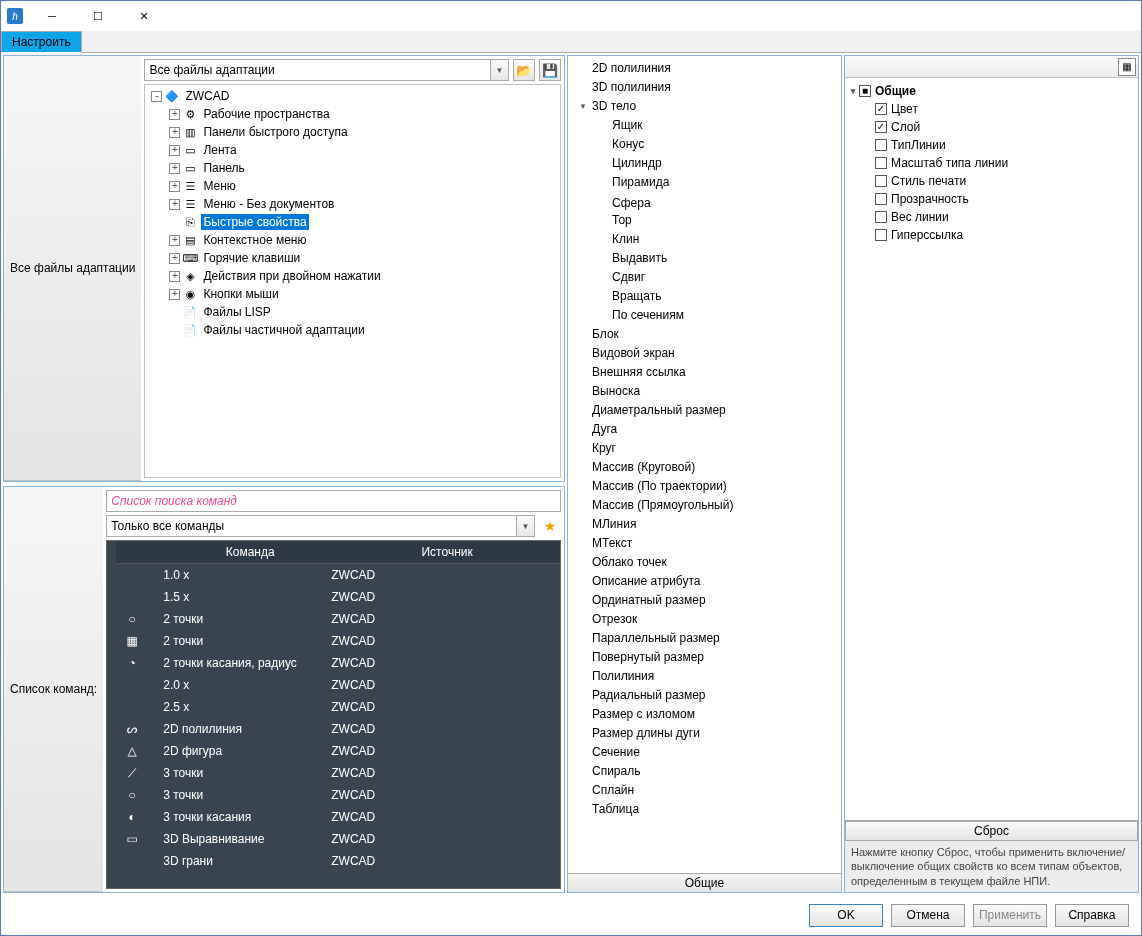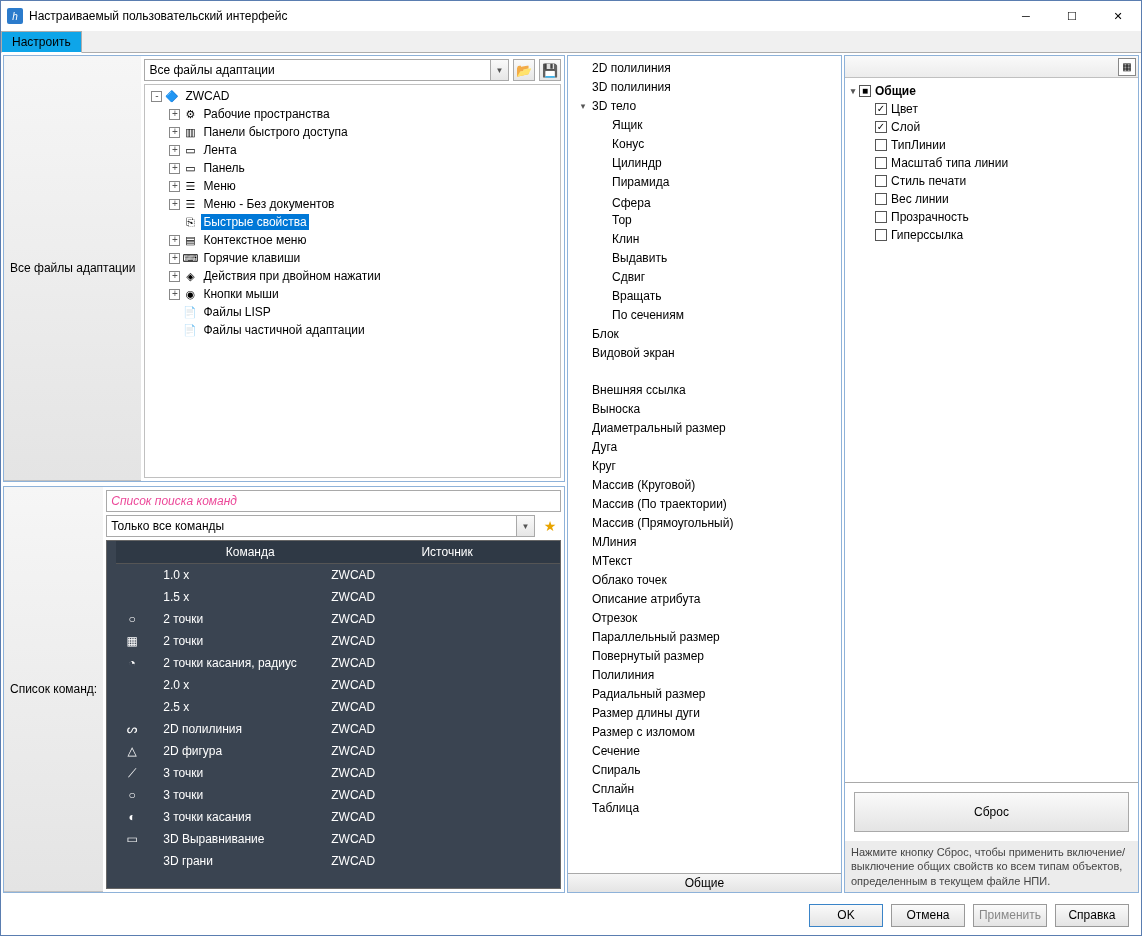--- a/index.html
+++ b/index.html
@@ -38,21 +38,21 @@
 .middle-foot { border-top: 1px solid #a9a9a9; background: linear-gradient(#f6f6f6,#e4e4e4); text-align: center; padding: 2px 0; }
 .right-toolbar { height: 22px; border-bottom: 1px solid #c0c0c0; display: flex; align-items: center; padding: 0 2px; gap: 2px; background: linear-gradient(#fafafa,#ececec); }
 .right-toolbar .spacer-flex { flex: 1; }
 .right-body { flex: 1; overflow: auto; padding: 4px 2px; }
 .prop-row { display: flex; align-items: center; height: 18px; }
 .prop-row .caret { width: 12px; text-align: center; font-size: 9px; color: #555; }
 .prop-row .chk { width: 12px; height: 12px; border: 1px solid #555; margin-right: 4px; display: flex; align-items: center; justify-content: center; font-size: 10px; line-height: 1; }
 .prop-row.group { font-weight: bold; }
 .prop-row.item { padding-left: 28px; }
 .right-foot { border-top: 1px solid #a9a9a9; }
-.reset-btn { background: linear-gradient(#fafafa,#e4e4e4); border: 1px solid #a9a9a9; text-align: center; padding: 12px; margin: 9px; }
+.reset-btn { background: linear-gradient(#fafafa,#e4e4e4); border: 1px solid #a9a9a9; text-align: center; padding: 2px; margin: 0; }
 .hint { background: #ececec; padding: 4px 6px; font-size: 11px; color: #444; line-height: 1.3; }
 .footer { height: 40px; display: flex; justify-content: flex-end; align-items: center; gap: 8px; padding: 0 12px; border-top: 0; }
 .footer button { width: 74px; height: 23px; border: 1px solid #999; background: linear-gradient(#fafafa,#e4e4e4); font-size: 12px; }
 .footer button.primary { border: 1px solid #3a84c8; }
 .footer button:disabled { color: #888; }
 .search-input { height: 22px; border: 1px solid #a9a9a9; padding: 0 4px; font-style: italic; color: #ec4899; display: flex; align-items: center; margin-bottom: 3px; }
 .cmd-table-wrap { flex:1; min-height:0; display:flex; }
 .cmd-table { flex:1; overflow-y: scroll; background: #3a4451; color: #fff; border: 1px solid #666; }
 .cmd-header { display: flex; background: #2f3945; position: sticky; top: 0; border-bottom: 1px solid #555; margin-left: 9px; }
 .cmd-header div { padding: 4px 6px; }
@@ -65,21 +65,20 @@
 .cmd-row .c-src { flex:1; padding-left: 6px; }
 .star-btn { width:22px; height:22px; display:flex; align-items:center; justify-content:center; color:#e8a400; font-size:14px; }
 .small-icon { width:18px; height:18px; border:1px solid #888; display:flex; align-items:center; justify-content:center; font-size:10px; background:#fff; }
 </style>
 </head>
 <body>
 <div class="window">
 
 <div class="titlebar">
   <div class="app-icon">h</div>
-  <div class="title">Настраиваемый пользовательский интерфейс</div>
   <div class="win-controls">
     <div class="win-btn">─</div>
     <div class="win-btn">☐</div>
     <div class="win-btn">✕</div>
   </div>
 </div>
 
 <div class="tabstrip">
   <div class="tab">Настроить</div>
 </div>
@@ -336,21 +335,21 @@
             <span class="txt">По сечениям</span>
           </div>
           <div class="obj-row" style="padding-left: 6px;">
             <span class="caret"></span>
             <span class="txt">Блок</span>
           </div>
           <div class="obj-row" style="padding-left: 6px;">
             <span class="caret"></span>
             <span class="txt">Видовой экран</span>
           </div>
-          <div class="obj-row" style="padding-left: 6px; margin-top: 18px;">
+          <div class="obj-row" style="padding-left: 6px;">
             <span class="caret"></span>
             <span class="txt">Внешняя ссылка</span>
           </div>
           <div class="obj-row" style="padding-left: 6px;">
             <span class="caret"></span>
             <span class="txt">Выноска</span>
           </div>
           <div class="obj-row" style="padding-left: 6px;">
             <span class="caret"></span>
             <span class="txt">Диаметральный размер</span>
@@ -386,45 +385,49 @@
           <div class="obj-row" style="padding-left: 6px;">
             <span class="caret"></span>
             <span class="txt">Облако точек</span>
           </div>
           <div class="obj-row" style="padding-left: 6px;">
             <span class="caret"></span>
             <span class="txt">Описание атрибута</span>
           </div>
           <div class="obj-row" style="padding-left: 6px;">
             <span class="caret"></span>
+            <span class="txt">Ординатный размер</span>
+          </div>
+          <div class="obj-row" style="padding-left: 6px;">
+            <span class="caret"></span>
             <span class="txt">Отрезок</span>
           </div>
           <div class="obj-row" style="padding-left: 6px;">
             <span class="caret"></span>
             <span class="txt">Параллельный размер</span>
           </div>
           <div class="obj-row" style="padding-left: 6px;">
             <span class="caret"></span>
             <span class="txt">Повернутый размер</span>
           </div>
           <div class="obj-row" style="padding-left: 6px;">
             <span class="caret"></span>
             <span class="txt">Полилиния</span>
           </div>
           <div class="obj-row" style="padding-left: 6px;">
             <span class="caret"></span>
             <span class="txt">Радиальный размер</span>
           </div>
           <div class="obj-row" style="padding-left: 6px;">
             <span class="caret"></span>
+            <span class="txt">Размер с изломом</span>
+          </div>
+          <div class="obj-row" style="padding-left: 6px;">
+            <span class="caret"></span>
             <span class="txt">Размер длины дуги</span>
-          </div>
-          <div class="obj-row" style="padding-left: 6px;">
-            <span class="caret"></span>
-            <span class="txt">Размер с изломом</span>
           </div>
           <div class="obj-row" style="padding-left: 6px;">
             <span class="caret"></span>
             <span class="txt">Сечение</span>
           </div>
           <div class="obj-row" style="padding-left: 6px;">
             <span class="caret"></span>
             <span class="txt">Спираль</span>
           </div>
           <div class="obj-row" style="padding-left: 6px;">
@@ -465,25 +468,25 @@
           <div class="prop-row item">
             <span class="chk"></span>
             <span>Масштаб типа линии</span>
           </div>
           <div class="prop-row item">
             <span class="chk"></span>
             <span>Стиль печати</span>
           </div>
           <div class="prop-row item">
             <span class="chk"></span>
+            <span>Прозрачность</span>
+          </div>
+          <div class="prop-row item">
+            <span class="chk"></span>
             <span>Вес линии</span>
-          </div>
-          <div class="prop-row item">
-            <span class="chk"></span>
-            <span>Прозрачность</span>
           </div>
           <div class="prop-row item">
             <span class="chk"></span>
             <span>Гиперссылка</span>
           </div>
         </div>
     <div class="right-foot">
       <div class="reset-btn">Сброс</div>
       <div class="hint">Нажмите кнопку Сброс, чтобы применить включение/выключение общих свойств ко всем типам объектов, определенным в текущем файле НПИ.</div>
     </div>

